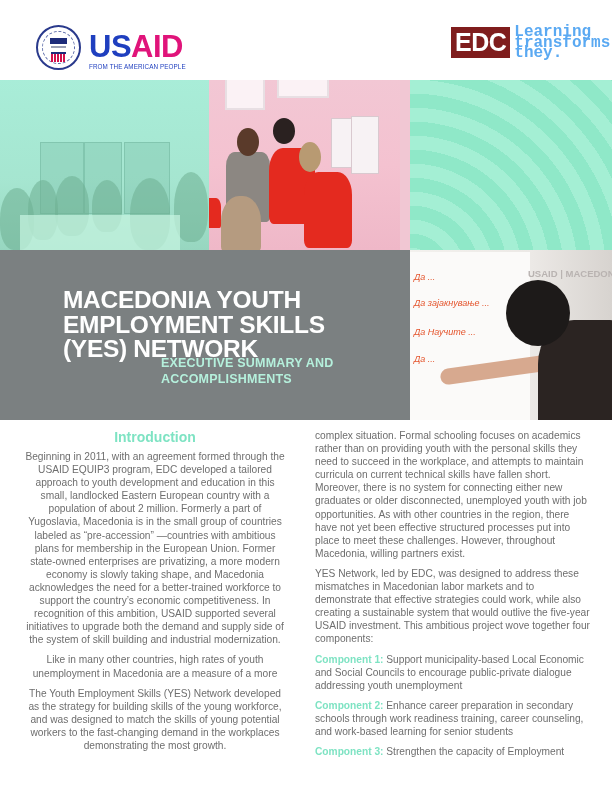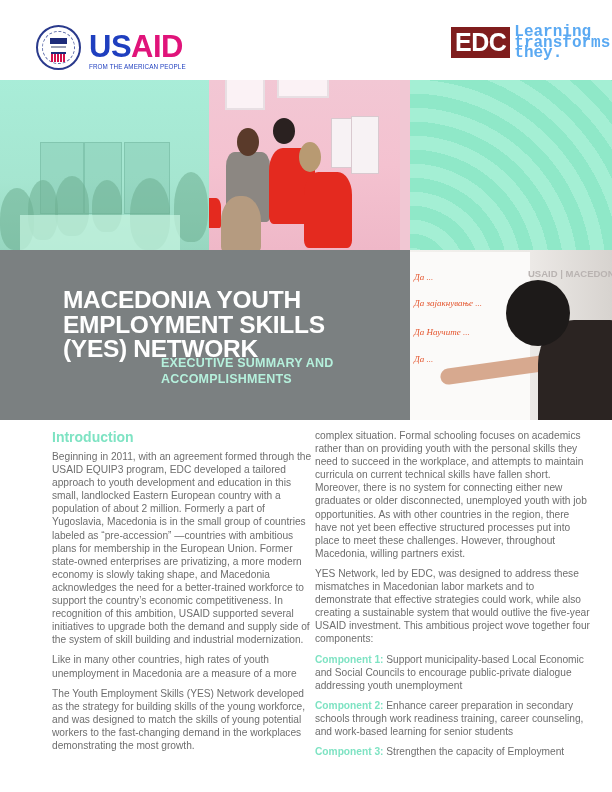--- a/index.html
+++ b/index.html
@@ -75,28 +75,28 @@
   .sub-title {
     position:absolute; left:161px; top:105px; color:#b5f0dc; font-weight:bold;
     font-size:12.5px; line-height:16px; margin:0; white-space:pre-line; letter-spacing:0.2px;
   }
   .photo-flip {
     position:absolute; left:410px; top:0; width:202px; height:170px; overflow:hidden;
     background:linear-gradient(90deg,#f3f1ee 0%,#ece9e6 60%,#d7d3cf 100%);
   }
   .photo-flip .board { position:absolute; left:0; top:2px; width:120px; height:168px; background:#fbfaf9; }
   .photo-flip .banner { position:absolute; left:118px; top:10px; width:90px; height:28px; color:#b9b3b1; font-size:9.5px; font-weight:bold; line-height:28px; }
-  .photo-flip .scribble { position:absolute; left:4px; color:#e4532b; font-family:Liberation Serif, serif; font-style:italic; font-size:9px; white-space:nowrap; }
+  .photo-flip .scribble { position:absolute; left:4px; color:#e4532b; font-family:Liberation Sans, sans-serif; font-style:italic; font-size:9px; white-space:nowrap; }
   .photo-flip .hair { position:absolute; left:96px; top:30px; width:64px; height:66px; border-radius:50%; background:#1d1a19; }
   .photo-flip .body { position:absolute; left:128px; top:70px; width:90px; height:110px; background:#2b2422; border-radius:40% 20% 0 0; }
   .photo-flip .arm { position:absolute; left:30px; top:112px; width:110px; height:16px; background:#d7a98f; transform:rotate(-8deg); border-radius:8px; }
 
   
   .col { position:absolute; top:429px; width:262px; color:#6e6e6e; font-size:10.2px; line-height:13.1px; }
-  .col-left { left:52px; }
+  .col-left { left:24px;text-align:center; }
   .col-right { left:315px; top:429px; width:275px; }
   .section-title { color:#7ee3c3; font-size:14px; font-weight:bold; margin:0 0 4px 0; line-height:17px; }
   .col p { margin:0 0 7px 0; }
   .comp-label { color:#7ee3c3; font-weight:bold; }
 </style>
 </head>
 <body>
 
 <div class="usaid-logo">
   <div class="seal">

